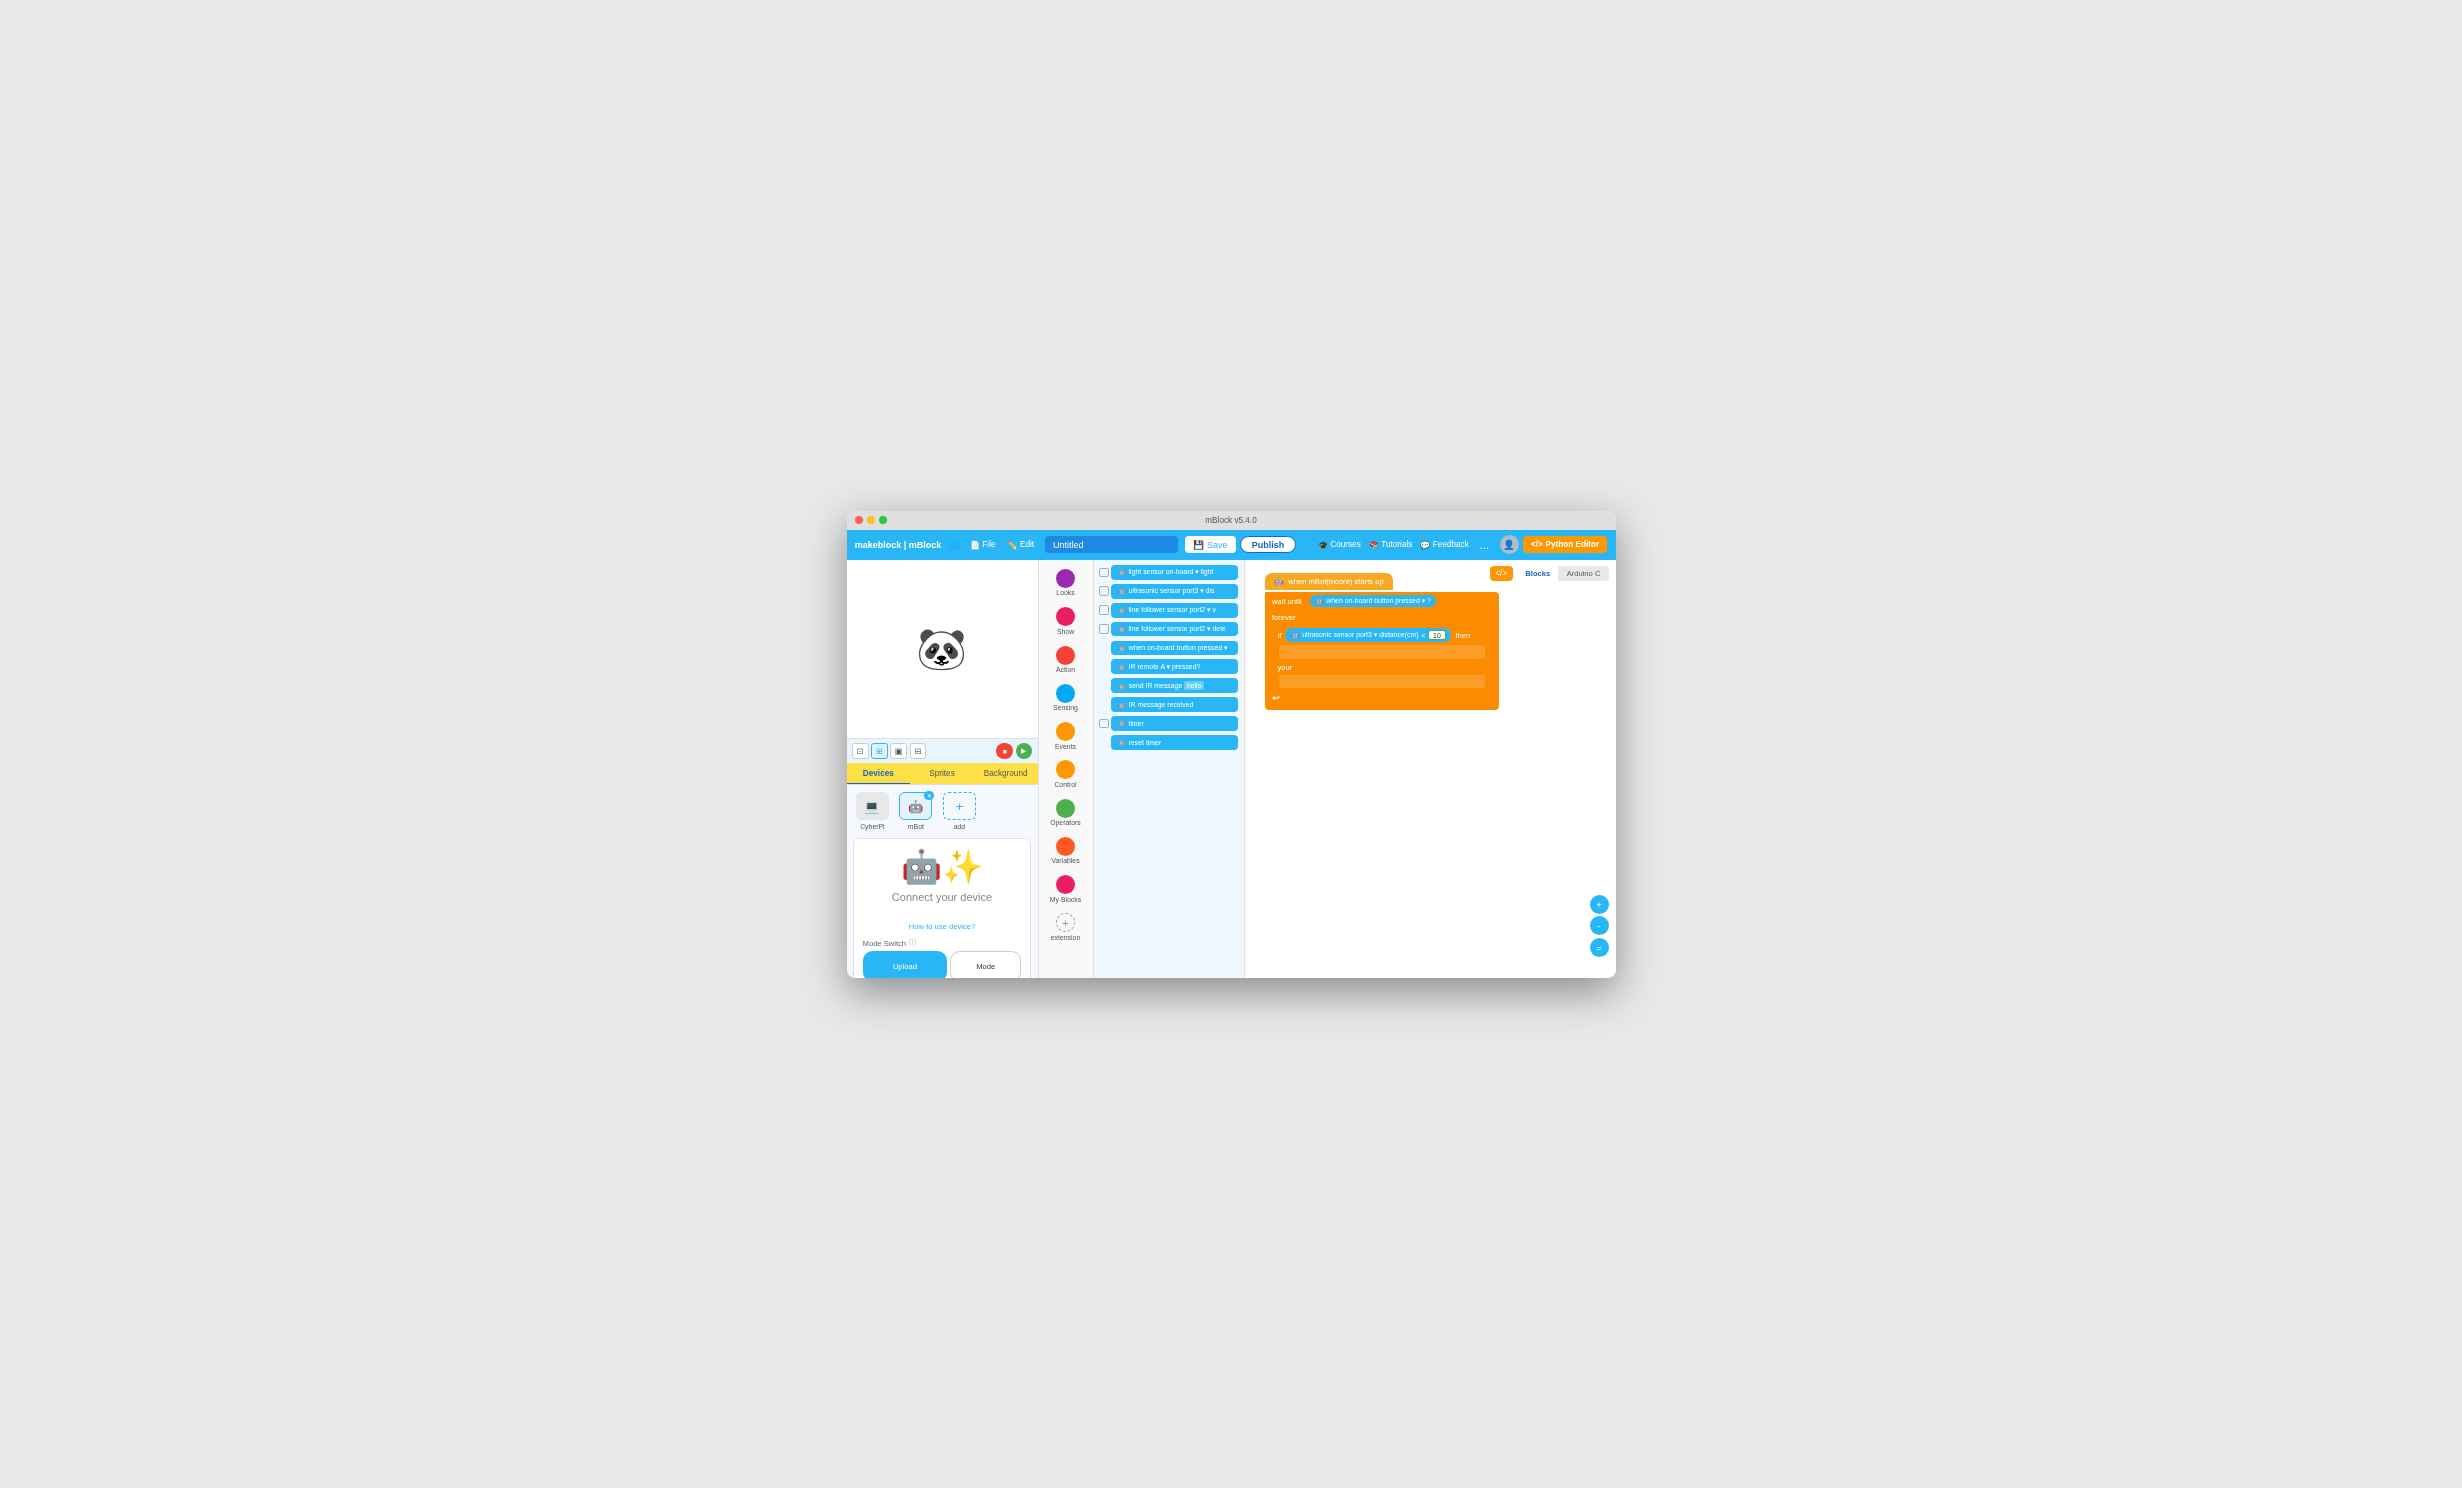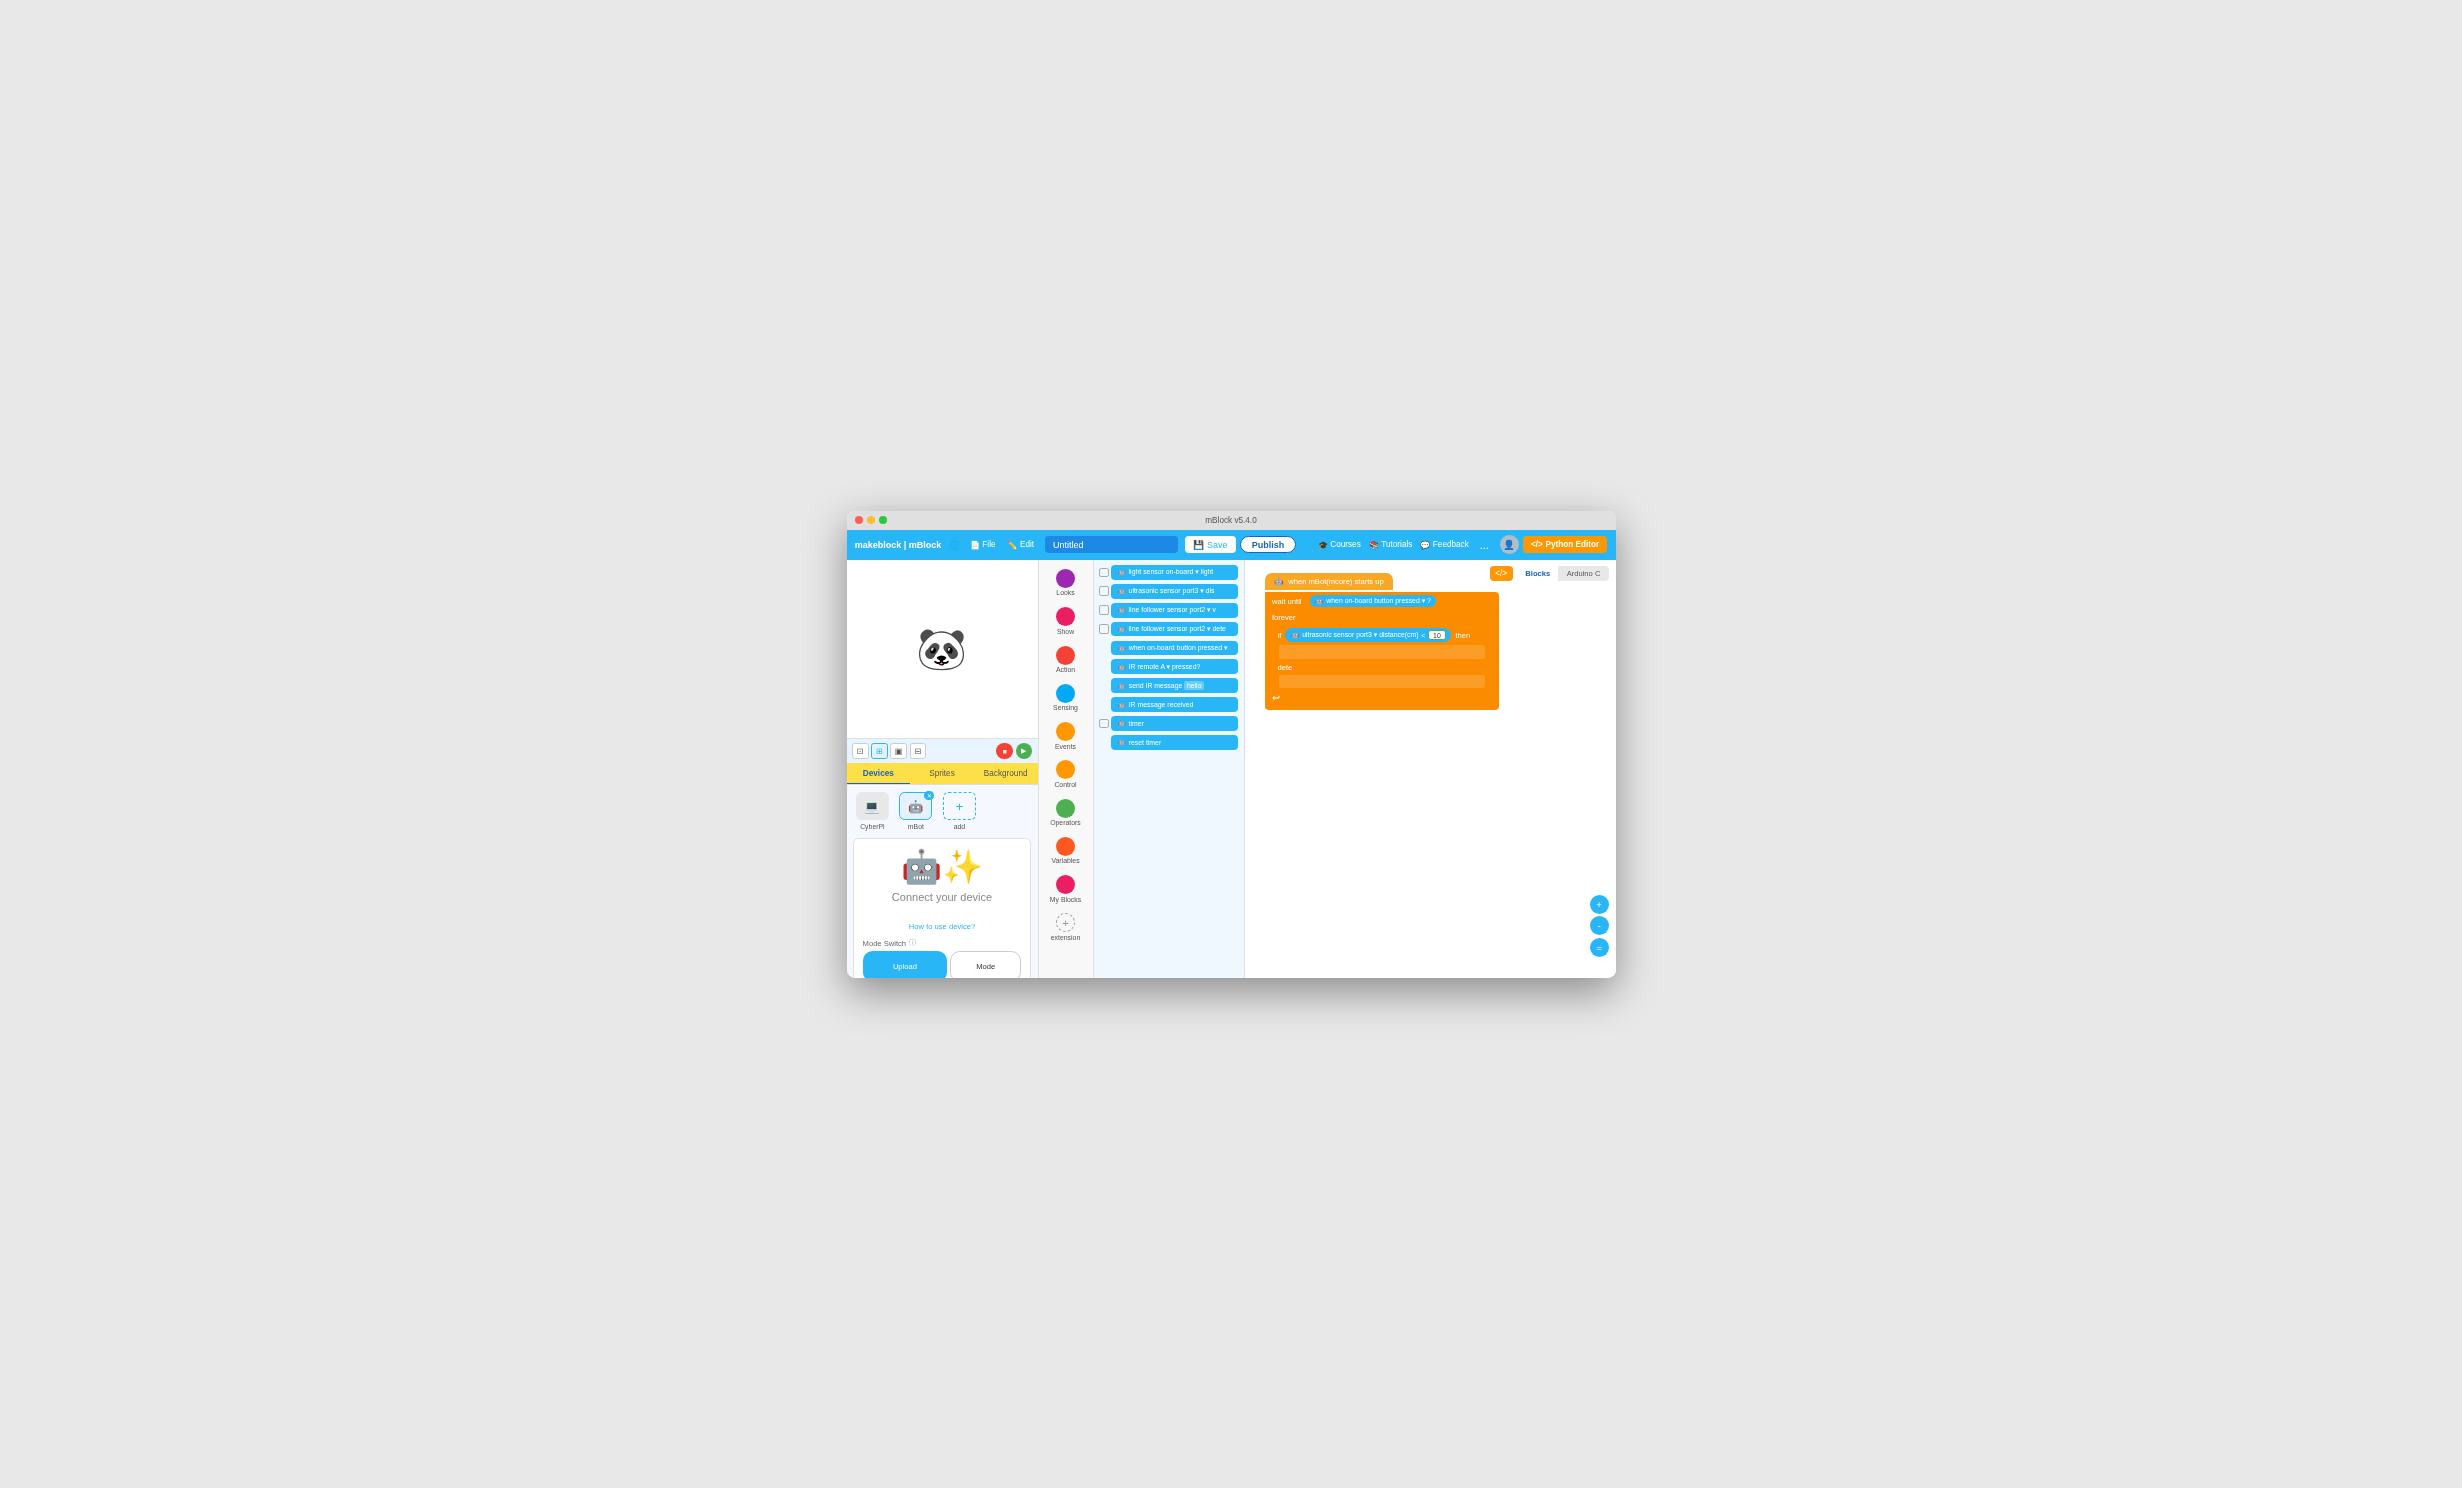--- a/index.html
+++ b/index.html
@@ -815,21 +815,21 @@
                 <span>🤖</span>
                 <span>ultrasonic sensor  port3 ▾  distance(cm)</span>
                 <span>&lt;</span>
                 <span style="background:white;border:1.4px solid #4caf50;border-radius:2.7px;padding:0.7px 4.1px;color:#333;font-size:6.9px">10</span>
               </div>
               <span>then</span>
             </div>
             <div style="min-height:13.7px;background:rgba(255,255,255,0.15);margin:0 6.9px 1.4px;border-radius:2.1px"></div>
 
             <div style="padding:2.7px 5.5px;font-size:7.6px;color:white">
-              <span>dete</span>
+              <span>your</span>
             </div>
             <div style="min-height:13.7px;background:rgba(255,255,255,0.15);margin:0 6.9px 1.4px;border-radius:2.1px"></div>
           </div>
           
           <div style="padding:2.7px 6.9px;font-size:9.6px;color:white">↩</div>
         </div>
       </div>
 
       <div class="right-tabs">
         <div class="right-tab right-tab-active">Blocks</div>

